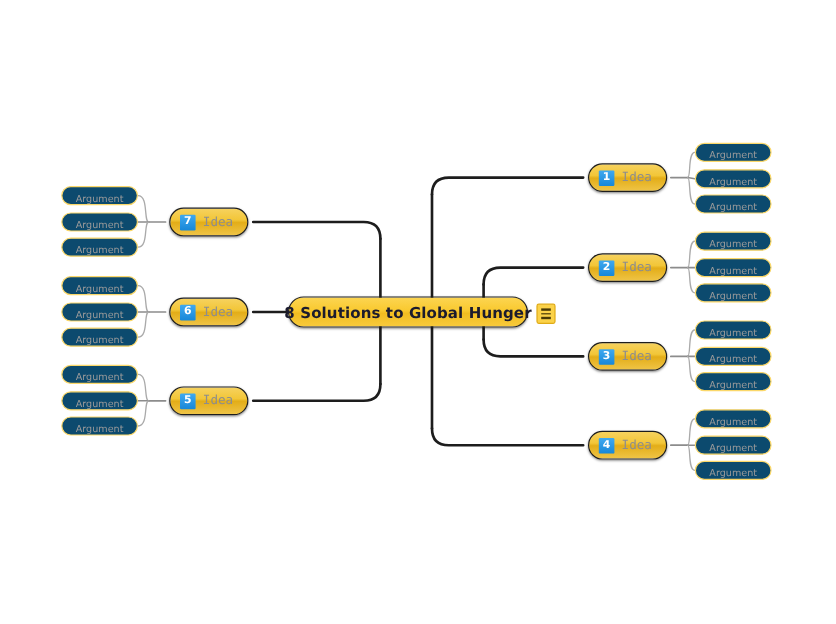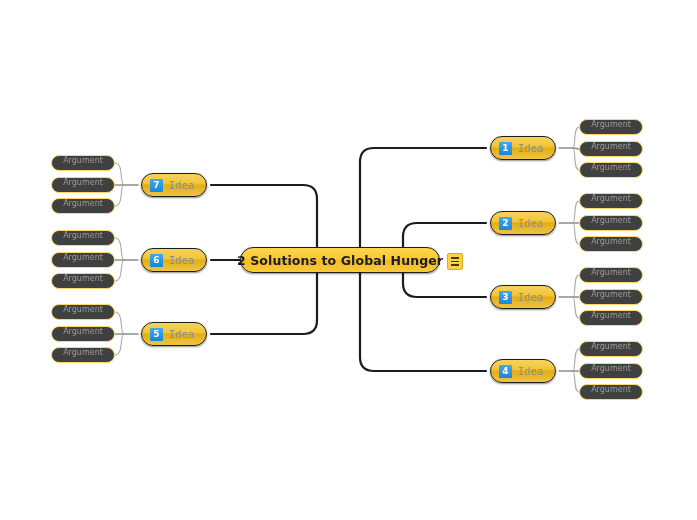--- a/index.html
+++ b/index.html
@@ -113,24 +113,24 @@
     font-family: "DejaVu Sans Mono", monospace;
   }
 
   
   .arg-node {
     position: absolute;
     box-sizing: border-box;
     width: 64px;
     height: 16px;
     border-radius: 8px;
-    background: #404040;
+    background: #0c4a6e;
     border: 1.3px solid #fbd86a;
     display: flex;
-    align-items: flex-start;
+    align-items: flex-end;
     justify-content: center;
   }
   .arg-label {
     font-size: 8px;
     color: #9a9a9a;
     white-space: nowrap;
     font-family: "DejaVu Sans", sans-serif;
   }
 </style>
 </head>
@@ -175,21 +175,21 @@
       <path d="M 124 260 C 119.5 260 124 238 115 238" fill="none" stroke="#aaaaaa" stroke-width="1.1" stroke-linecap="round"></path>
       <path d="M 124 260 L 115 260" fill="none" stroke="#8c8c8c" stroke-width="1.3" stroke-linecap="round"></path>
       <path d="M 124 260 C 119.5 260 124 281 115 281" fill="none" stroke="#aaaaaa" stroke-width="1.1" stroke-linecap="round"></path>
       <path d="M 138 185 L 124 185" fill="none" stroke="#8c8c8c" stroke-width="1.4" stroke-linecap="round"></path>
       <path d="M 124 185 C 119.5 185 124 163 115 163" fill="none" stroke="#aaaaaa" stroke-width="1.1" stroke-linecap="round"></path>
       <path d="M 124 185 L 115 185" fill="none" stroke="#8c8c8c" stroke-width="1.3" stroke-linecap="round"></path>
       <path d="M 124 185 C 119.5 185 124 206 115 206" fill="none" stroke="#aaaaaa" stroke-width="1.1" stroke-linecap="round"></path>
     </svg>
   <div id="nodes">
       <div class="root-node" style="left: 240px; top: 247px; width: 200px;">
-        <span class="root-label">2 Solutions to Global Hunger</span>
+        <span class="root-label">8 Solutions to Global Hunger</span>
       </div>
       <div class="root-menu" style="left: 447px; top: 253px;">
         <i></i>
         <i></i>
         <i></i>
       </div>
       <div class="idea-node" style="left: 490px; top: 136px; width: 66px;">
         <span class="idea-badge">1</span>
         <span class="idea-label">Idea</span>
       </div>

